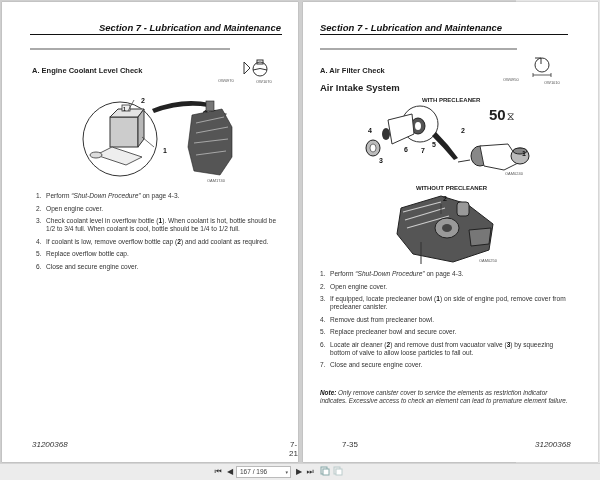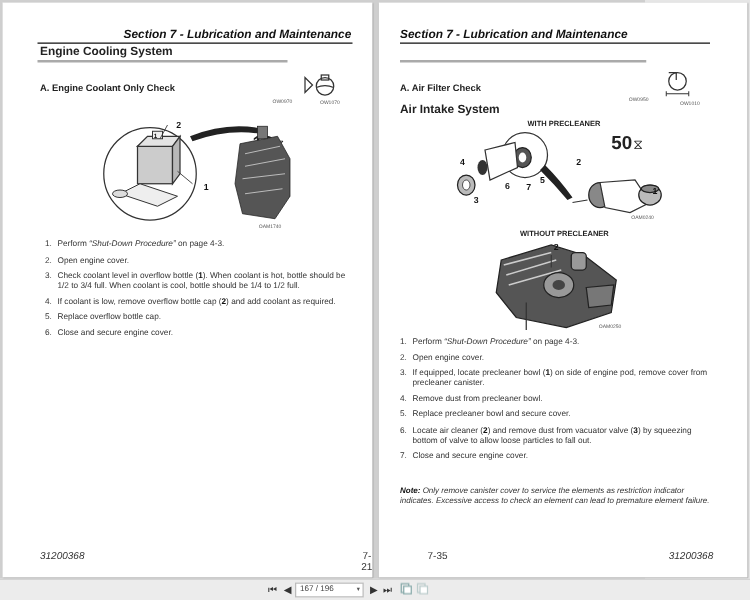--- a/index.html
+++ b/index.html
@@ -45,23 +45,22 @@
   svg { position: absolute; }
 </style>
 </head>
 <body>
 
 <div class="viewer">
 
   <div class="page left">
     <div class="sec-title">Section 7 - Lubrication and Maintenance</div>
     <div class="sec-rule"></div>
-    <div class="sys-title">Engine Cooling System</div>
     <div class="sys-rule"></div>
-    <div class="sub-title">A. Engine Coolant Only Check</div>
+    <div class="sub-title">A. Engine Coolant Level Check</div>
 
     <div class="interval" style="left:200px;">
       <span class="num">10</span>
       <span class="hg">⧖</span>
     </div>
     <div class="code" style="left:216px;top:76px;">OW0970</div>
     <svg style="left:240px;top:56px;" width="30" height="20" viewBox="0 0 30 20">
       <path d="M2 4 L2 16 L8 10 Z" fill="none" stroke="#333" stroke-width="1"></path>
       <circle cx="18" cy="11" r="7" fill="none" stroke="#333" stroke-width="1"></circle>
       <rect x="15" y="2" width="6" height="4" fill="none" stroke="#333" stroke-width="1"></rect>

